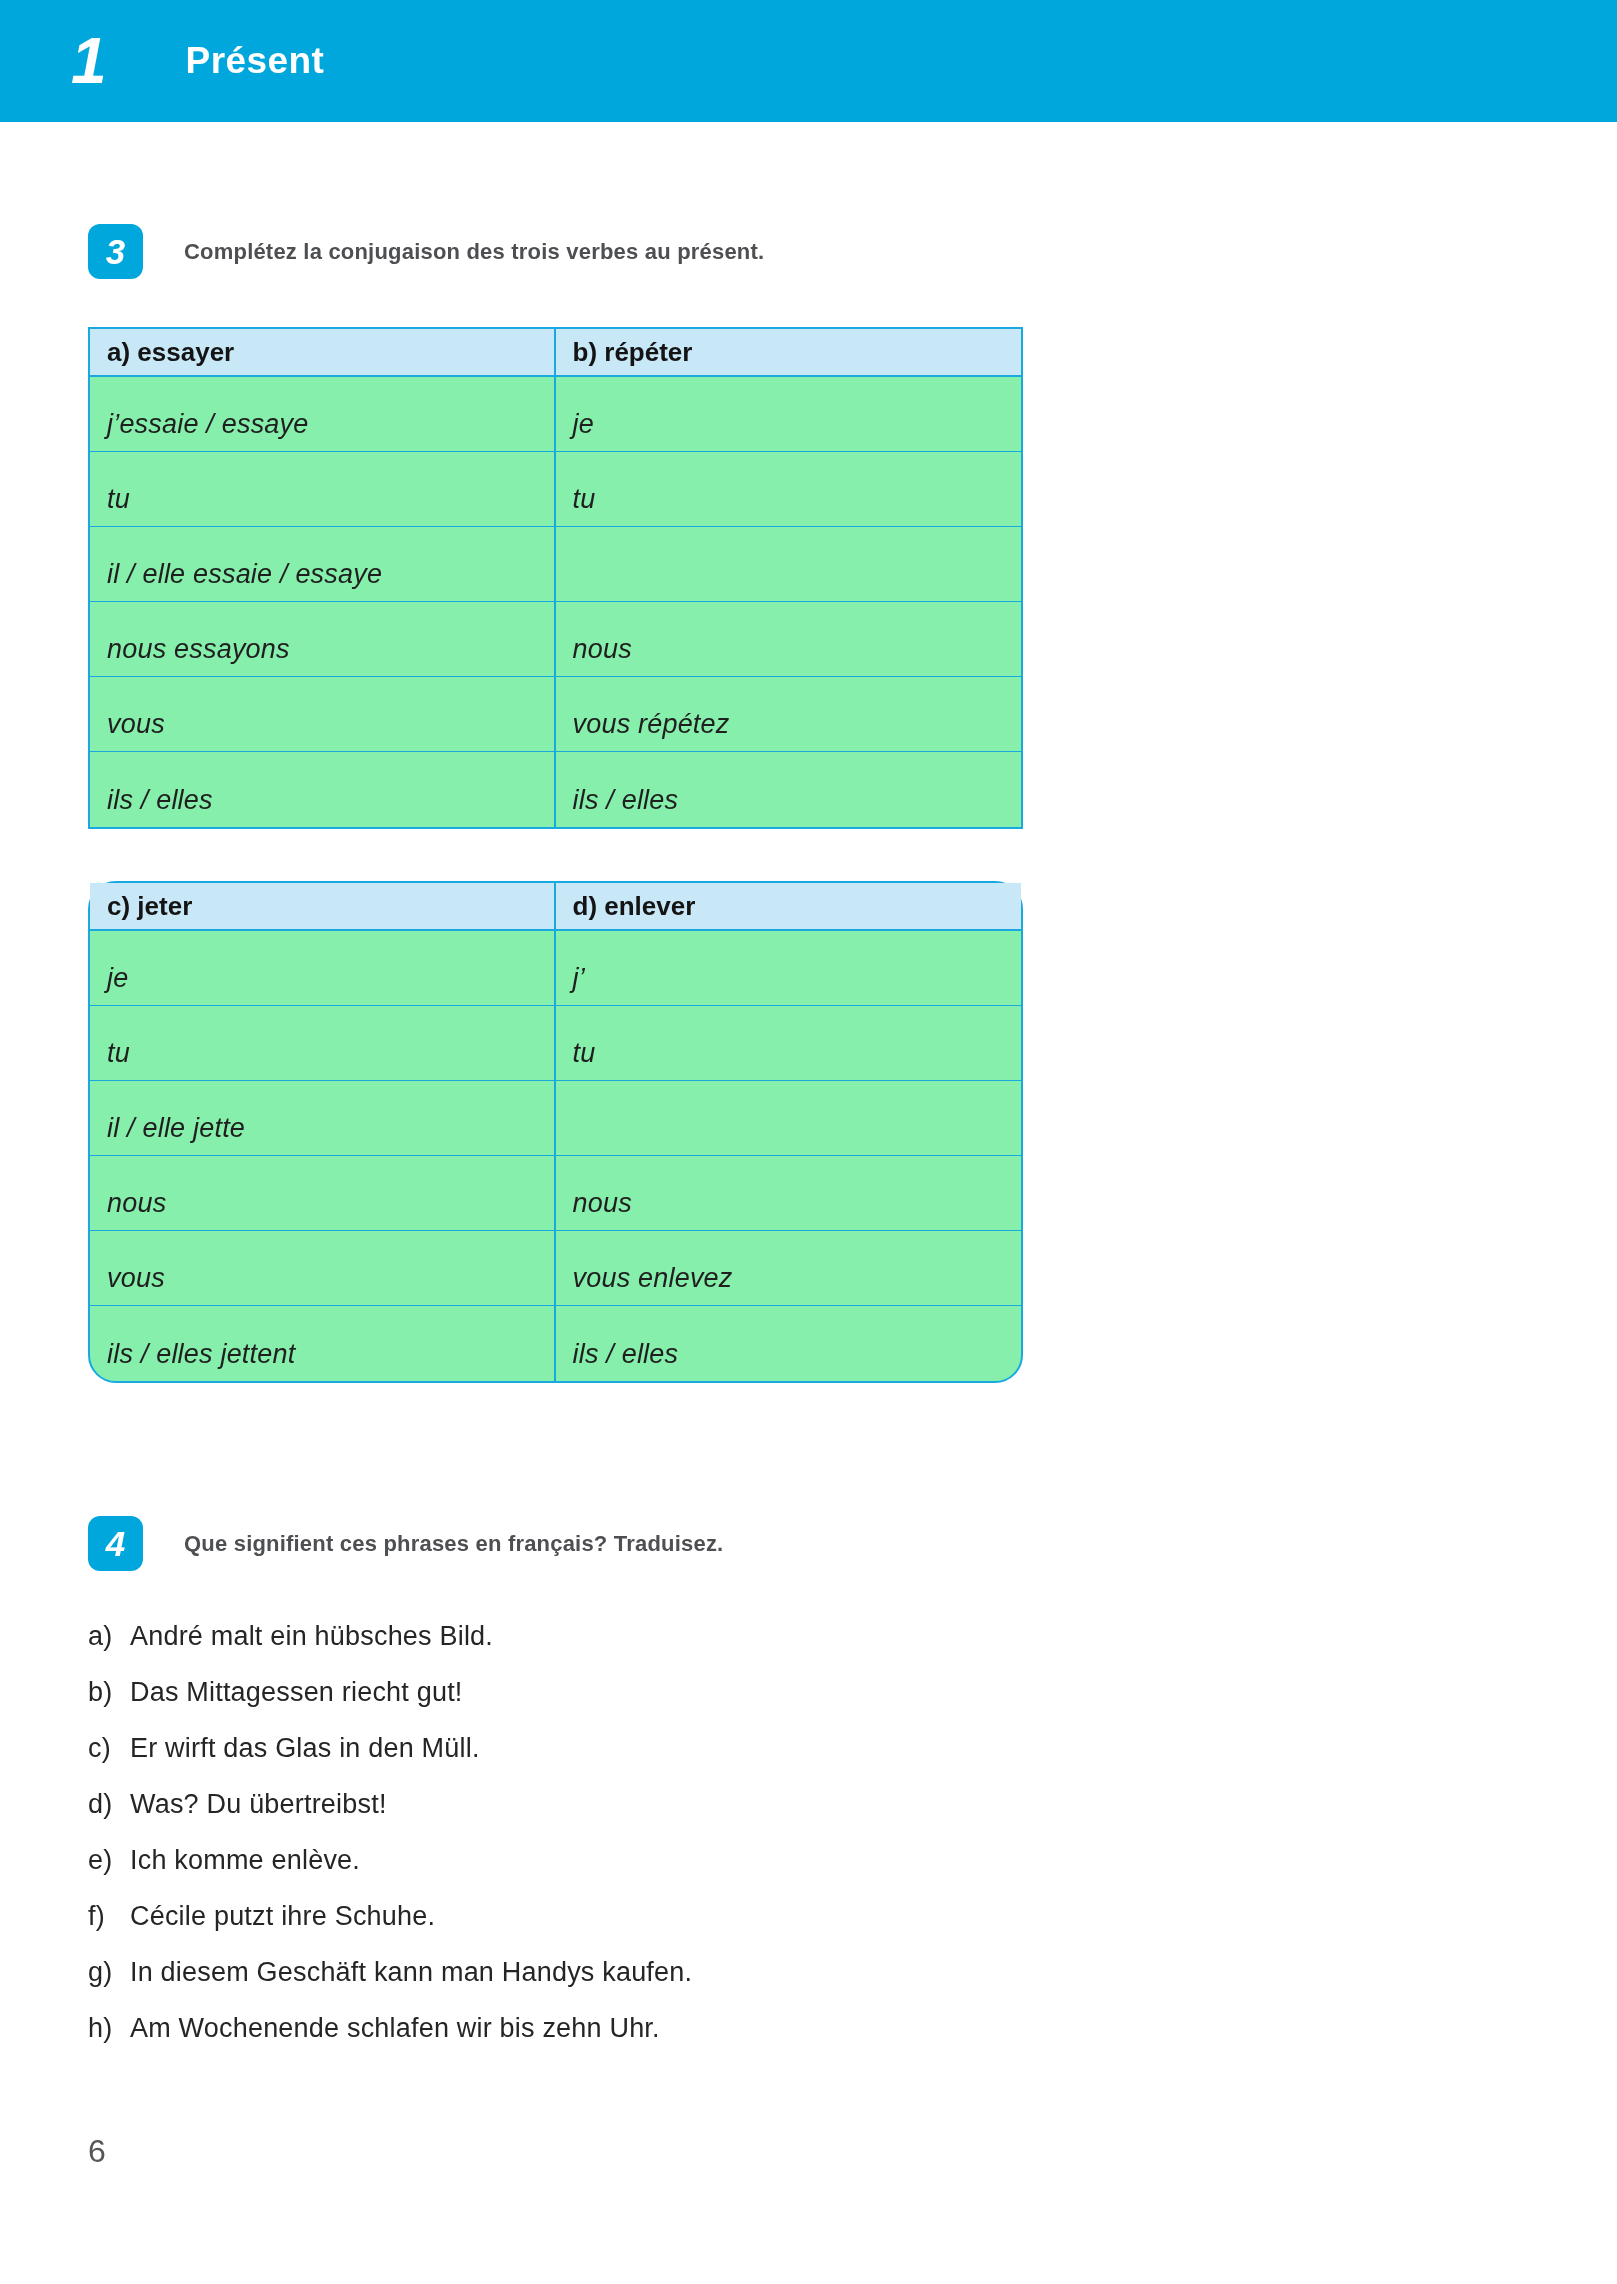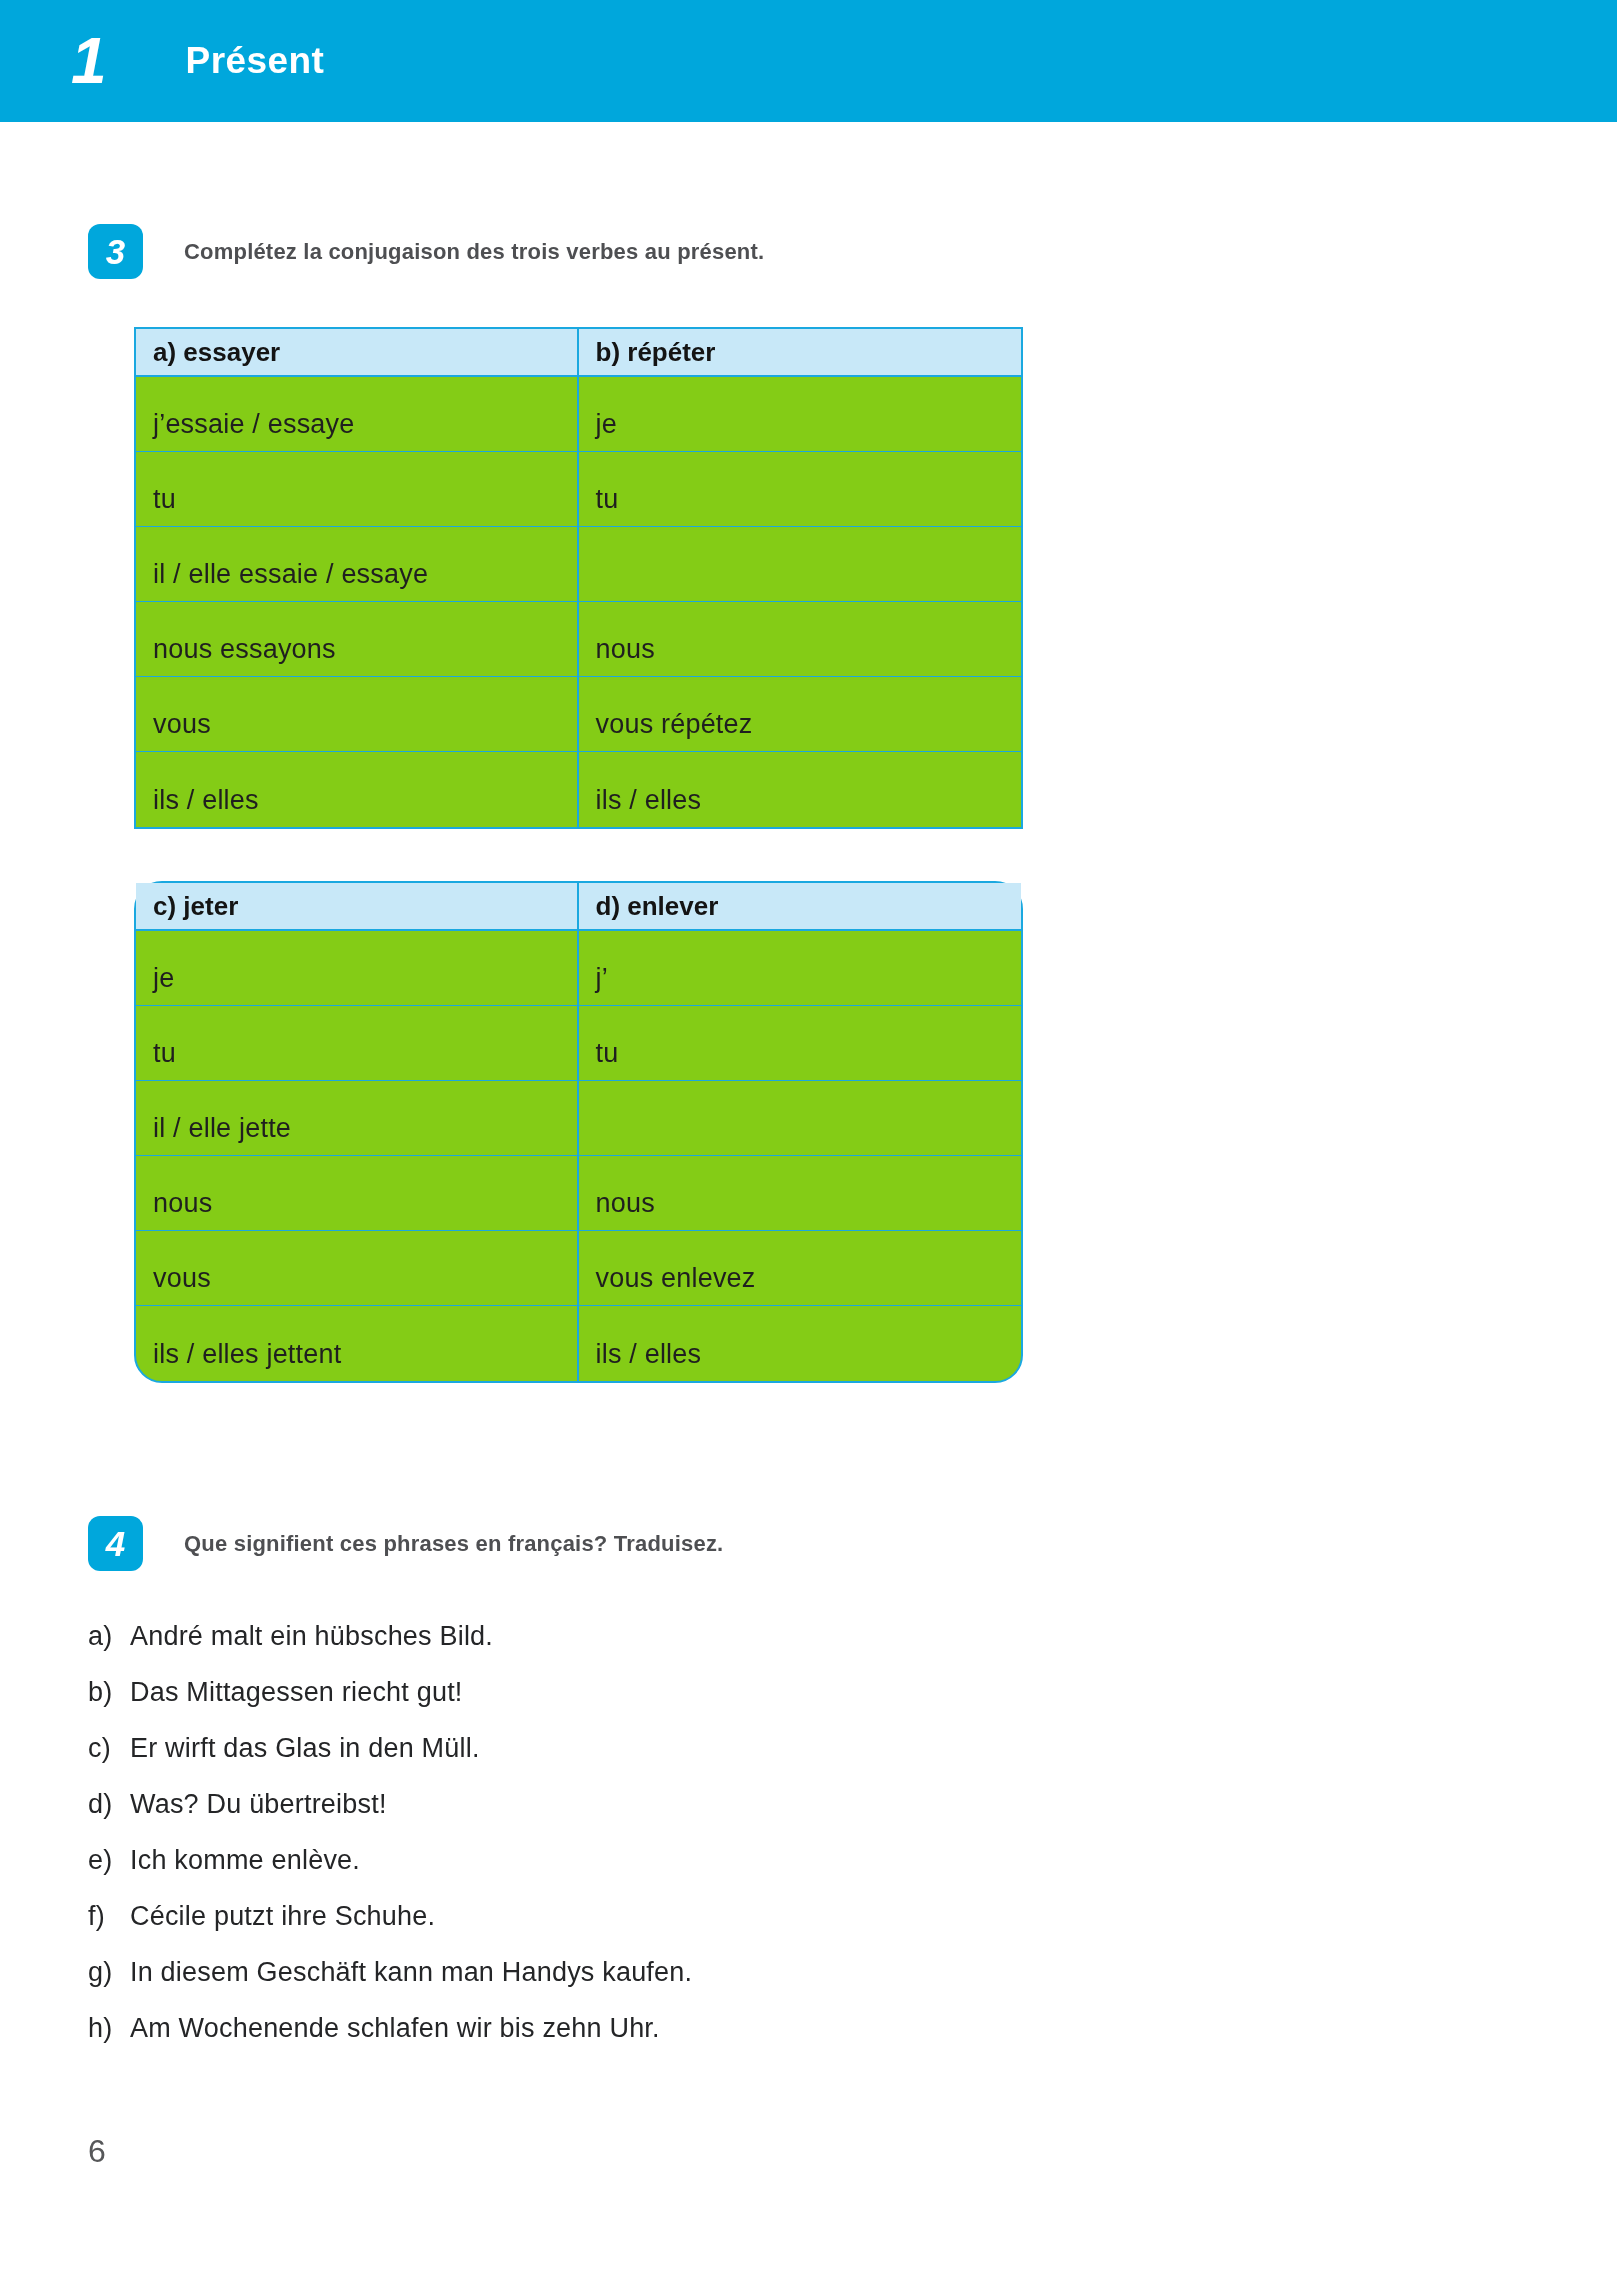--- a/index.html
+++ b/index.html
@@ -66,22 +66,21 @@
   .ex-title {
     margin-left:41px;
     font-size:22px;
     font-weight:bold;
     color:var(--title-gray);
     letter-spacing:0.2px;
   }
   
   .conj-table {
     border:2.4px solid var(--border);
-    background:#84cc16;
-    margin-left:46px;
+    background:#86efac;
   }
   .conj-table.first { margin-top:48px; }
   .conj-table.second { margin-top:52px;border-radius:28px; }
   .conj-head {
     display:grid;
     grid-template-columns:1fr 1fr;
     background:var(--hdrbg);
     height:48px;
     border-bottom:2.4px solid var(--border);
   }
@@ -101,20 +100,21 @@
     border-bottom:1.6px solid var(--border);
   }
   .conj-row:last-child { border-bottom:none; }
   .conj-cell {
     display:flex;
     align-items:flex-end;
     padding:0 0 11.3px 17px;
     font-size:27px;
     color:var(--text-dark);
     letter-spacing:0.2px;
+    font-style:italic;
   }
   .conj-cell:first-child { border-right:2.4px solid var(--border); }
   
   .sent-list { margin-top:50px; }
   .sent-item {
     display:flex;
     align-items:flex-start;
     margin-bottom:21px;
     height:35px;
     font-size:27px;

